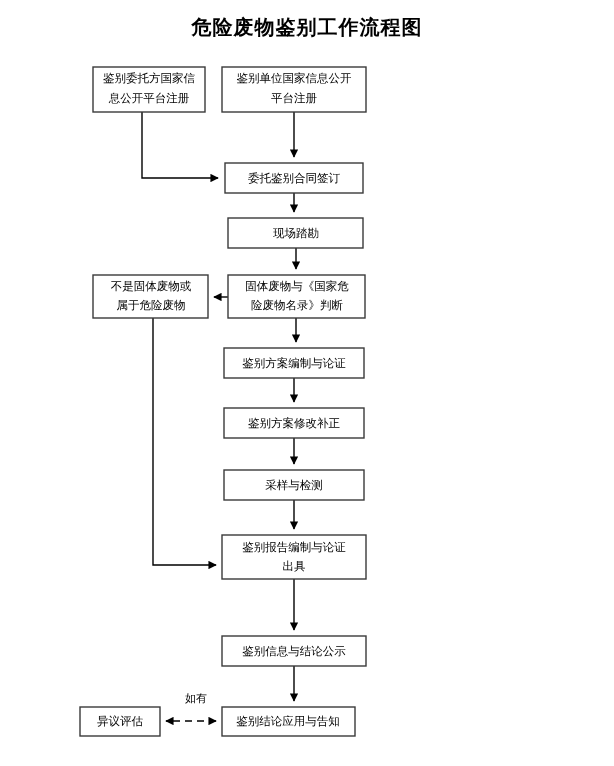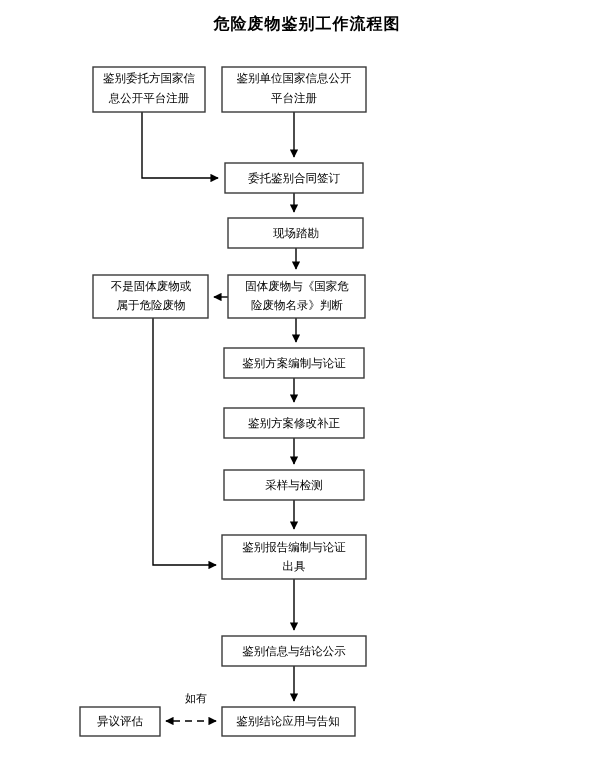--- a/index.html
+++ b/index.html
@@ -15,21 +15,21 @@
     font-family: "Liberation Serif", "DejaVu Serif", serif;
     overflow: hidden;
   }
   #chart-title {
     position: absolute;
     left: 0;
     top: 14px;
     width: 614px;
     text-align: center;
     font-family: "Liberation Serif", "DejaVu Serif", serif;
-    font-size: 16px;
+    font-size: 20px;
     font-weight: bold;
     letter-spacing: 1px;
     color: #000000;
   }
   svg#flow {
     position: absolute;
     left: 0;
     top: 0;
   }
   .node-rect {

